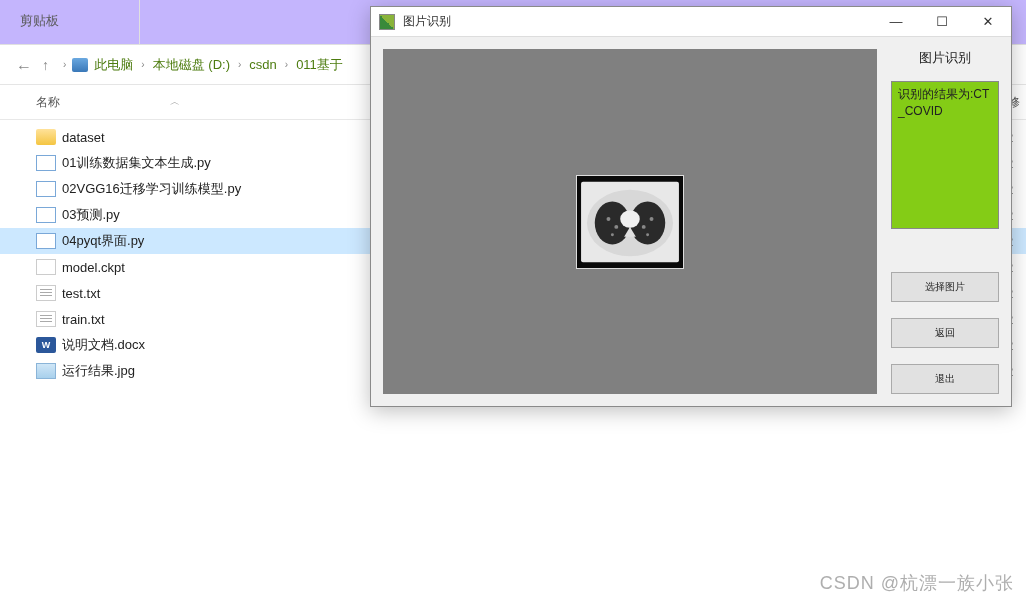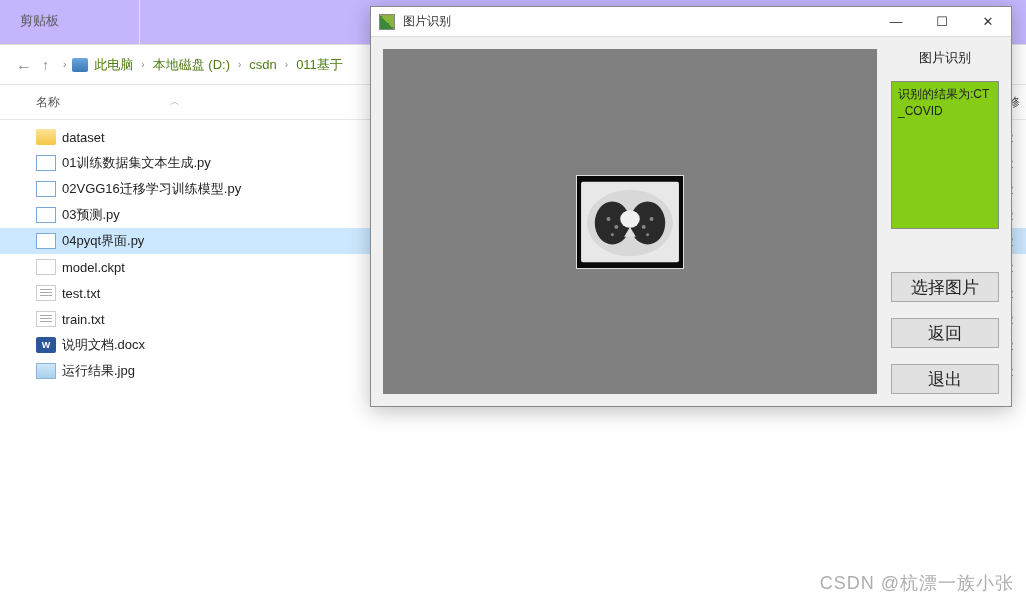--- a/index.html
+++ b/index.html
@@ -44,21 +44,21 @@
     .dlg-app-icon { width: 16px; height: 16px; border: 1px solid #888; margin-right: 8px; background: linear-gradient(45deg,#3a8a3a 50%, #8ab43a 50%); }
     .dlg-title { flex: 1; font-size: 12px; color: #333; }
     .dlg-ctrl { width: 46px; height: 30px; display: flex; align-items: center; justify-content: center; color: #333; font-size: 13px; }
     .dlg-body { display: flex; padding: 12px; gap: 14px; height: calc(100% - 30px); }
     .dlg-canvas { flex: 1; background: #808080; display: flex; align-items: center; justify-content: center; }
     .ct-preview { width: 108px; height: 94px; background: #000; border: 1px solid #ddd; }
     .ct-preview svg { width: 100%; height: 100%; display: block; }
     .dlg-side { width: 108px; display: flex; flex-direction: column; }
     .dlg-side-title { text-align: center; font-size: 13px; color: #222; margin-bottom: 14px; }
     .dlg-result { border: 1px solid #888; background: #84cc16; height: 148px; padding: 4px 6px; font-size: 12px; color: #222; line-height: 1.4; white-space: pre-wrap; word-break: break-all; margin-bottom: auto; }
-    .dlg-btn { height: 30px; border: 1px solid #aaa; background: #e1e1e1; margin-top: 16px; font-size: 17px; color: #222; display: flex; align-items: center; justify-content: center; }
+    .dlg-btn { height: 30px; border: 1px solid #aaa; background: #e1e1e1; margin-top: 16px; font-size: 10px; color: #222; display: flex; align-items: center; justify-content: center; }
     
     
     .watermark { position: absolute; right: 12px; bottom: 8px; color: rgba(160,160,160,0.85); font-size: 18px; letter-spacing: 1px; }
   </style>
 </head>
 <body>
 
 <div class="ribbon-tabs">
   <div class="ribbon-tab">剪贴板</div>
 </div>

